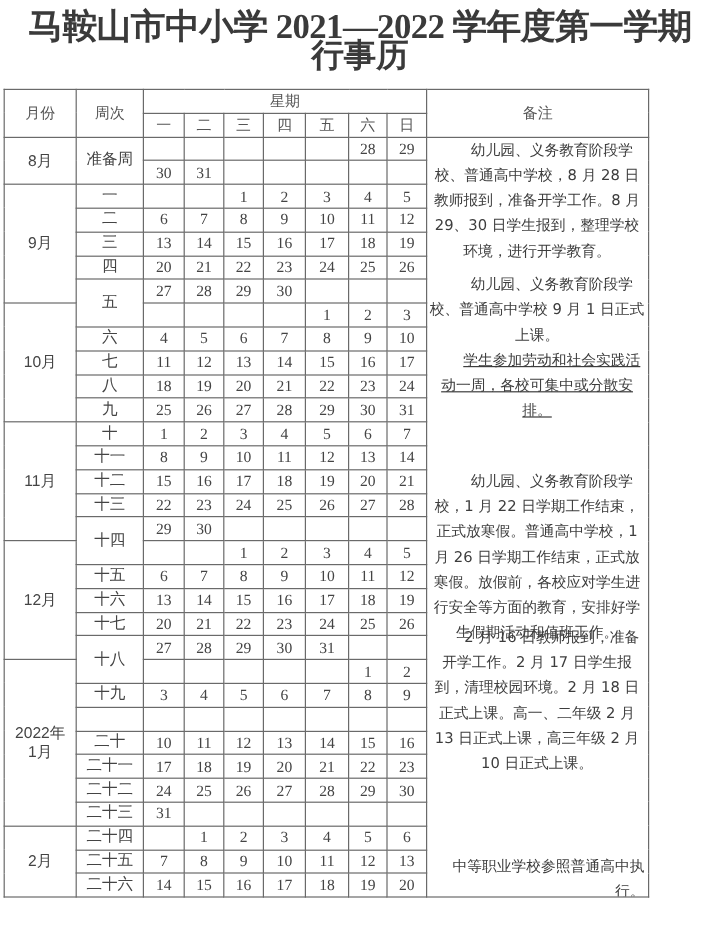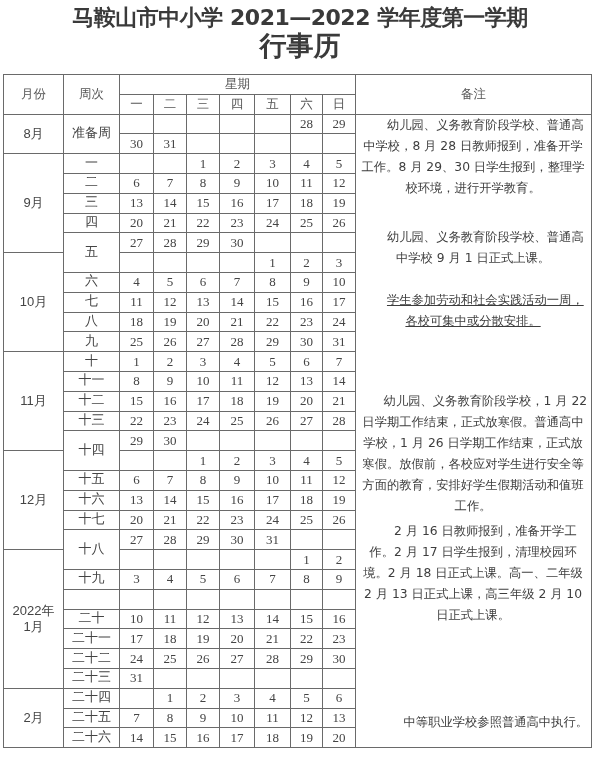--- a/index.html
+++ b/index.html
@@ -1,22 +1,22 @@
 <!DOCTYPE html>
 <html><head>
 <meta charset="utf-8">
 <style>
   html, body { margin: 0; padding: 0; background: #ffffff; }
   body { width: 600px; height: 781px; overflow: hidden; position: relative;
          font-family: "DejaVu Serif", "Liberation Serif", serif; color: #333; }
   .title { position: absolute; left: 0; width: 600px; text-align: center;
            font-family: "DejaVu Sans", "Liberation Sans", sans-serif; font-weight: bold; color: #3a3a3a; }
-  .title.l1 { top: 3px; font-size: 22px; letter-spacing: -0.5px; }
+  .title.l1 { top: 3px; font-size: 29px; letter-spacing: -0.5px; font-family: Liberation Serif, serif; }
   .title.l2 { top: 28px; font-size: 27px; }
-  table.cal { position: absolute; left: 3px; top: 74px; width: 589px;
+  table.cal { position: absolute; left: 3px; top: 74px; width: 538px;
               border-collapse: collapse; table-layout: fixed; }
   table.cal td, table.cal th { border: 1px solid #6a6a6a; padding: 0; text-align: center;
               vertical-align: middle; font-weight: normal; font-size: 13px; color: #444;
               height: 18.8px; line-height: 16px; overflow: hidden; }
   table.cal th { font-family: "DejaVu Sans", "Liberation Sans", sans-serif; font-size: 12.5px; color: #555; }
   th.hdr-top { height: 23px; }
   th.hdr-sub { height: 23px; }
   td.month { font-family: Liberation Sans, sans-serif; font-size: 12.5px; color: #444; line-height: 20px; }
   td.week { font-family: Liberation Mono, monospace; font-size: 13.5px; color: #444; }
   td.day { font-family: "Liberation Serif", "DejaVu Serif", serif; font-size: 14px; color: #444; }

